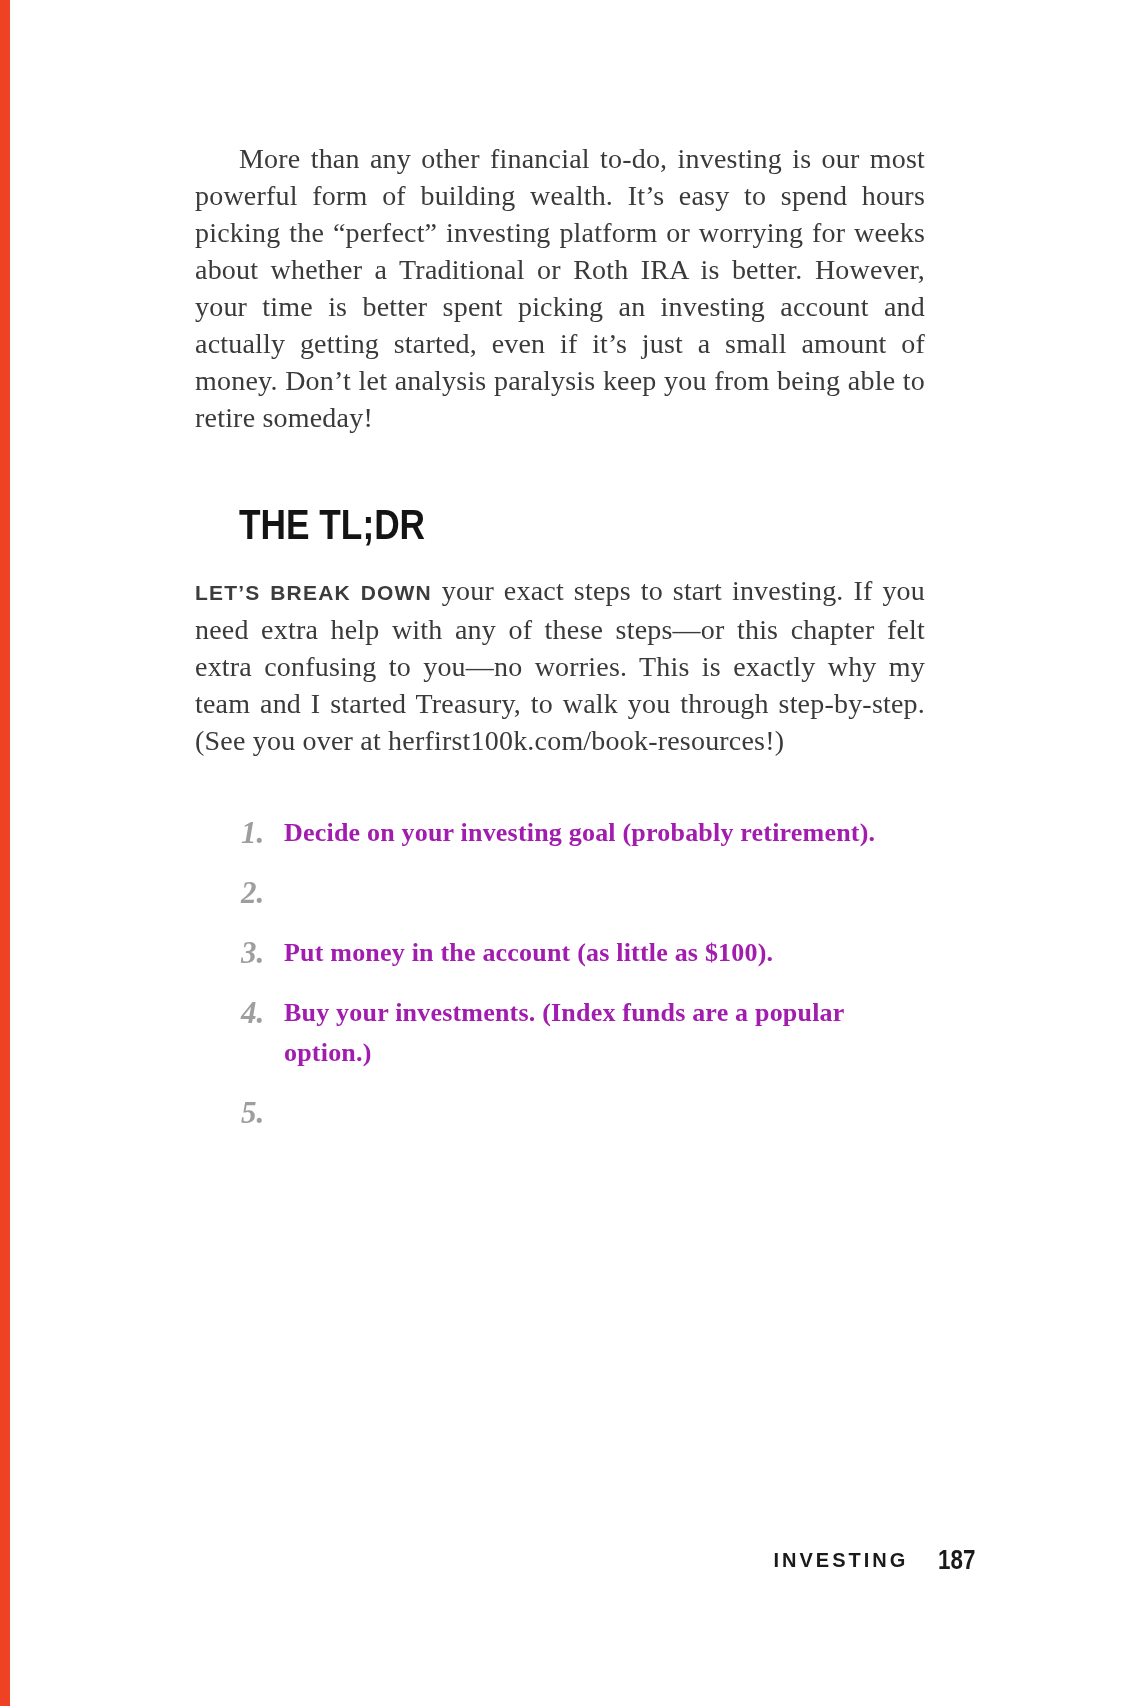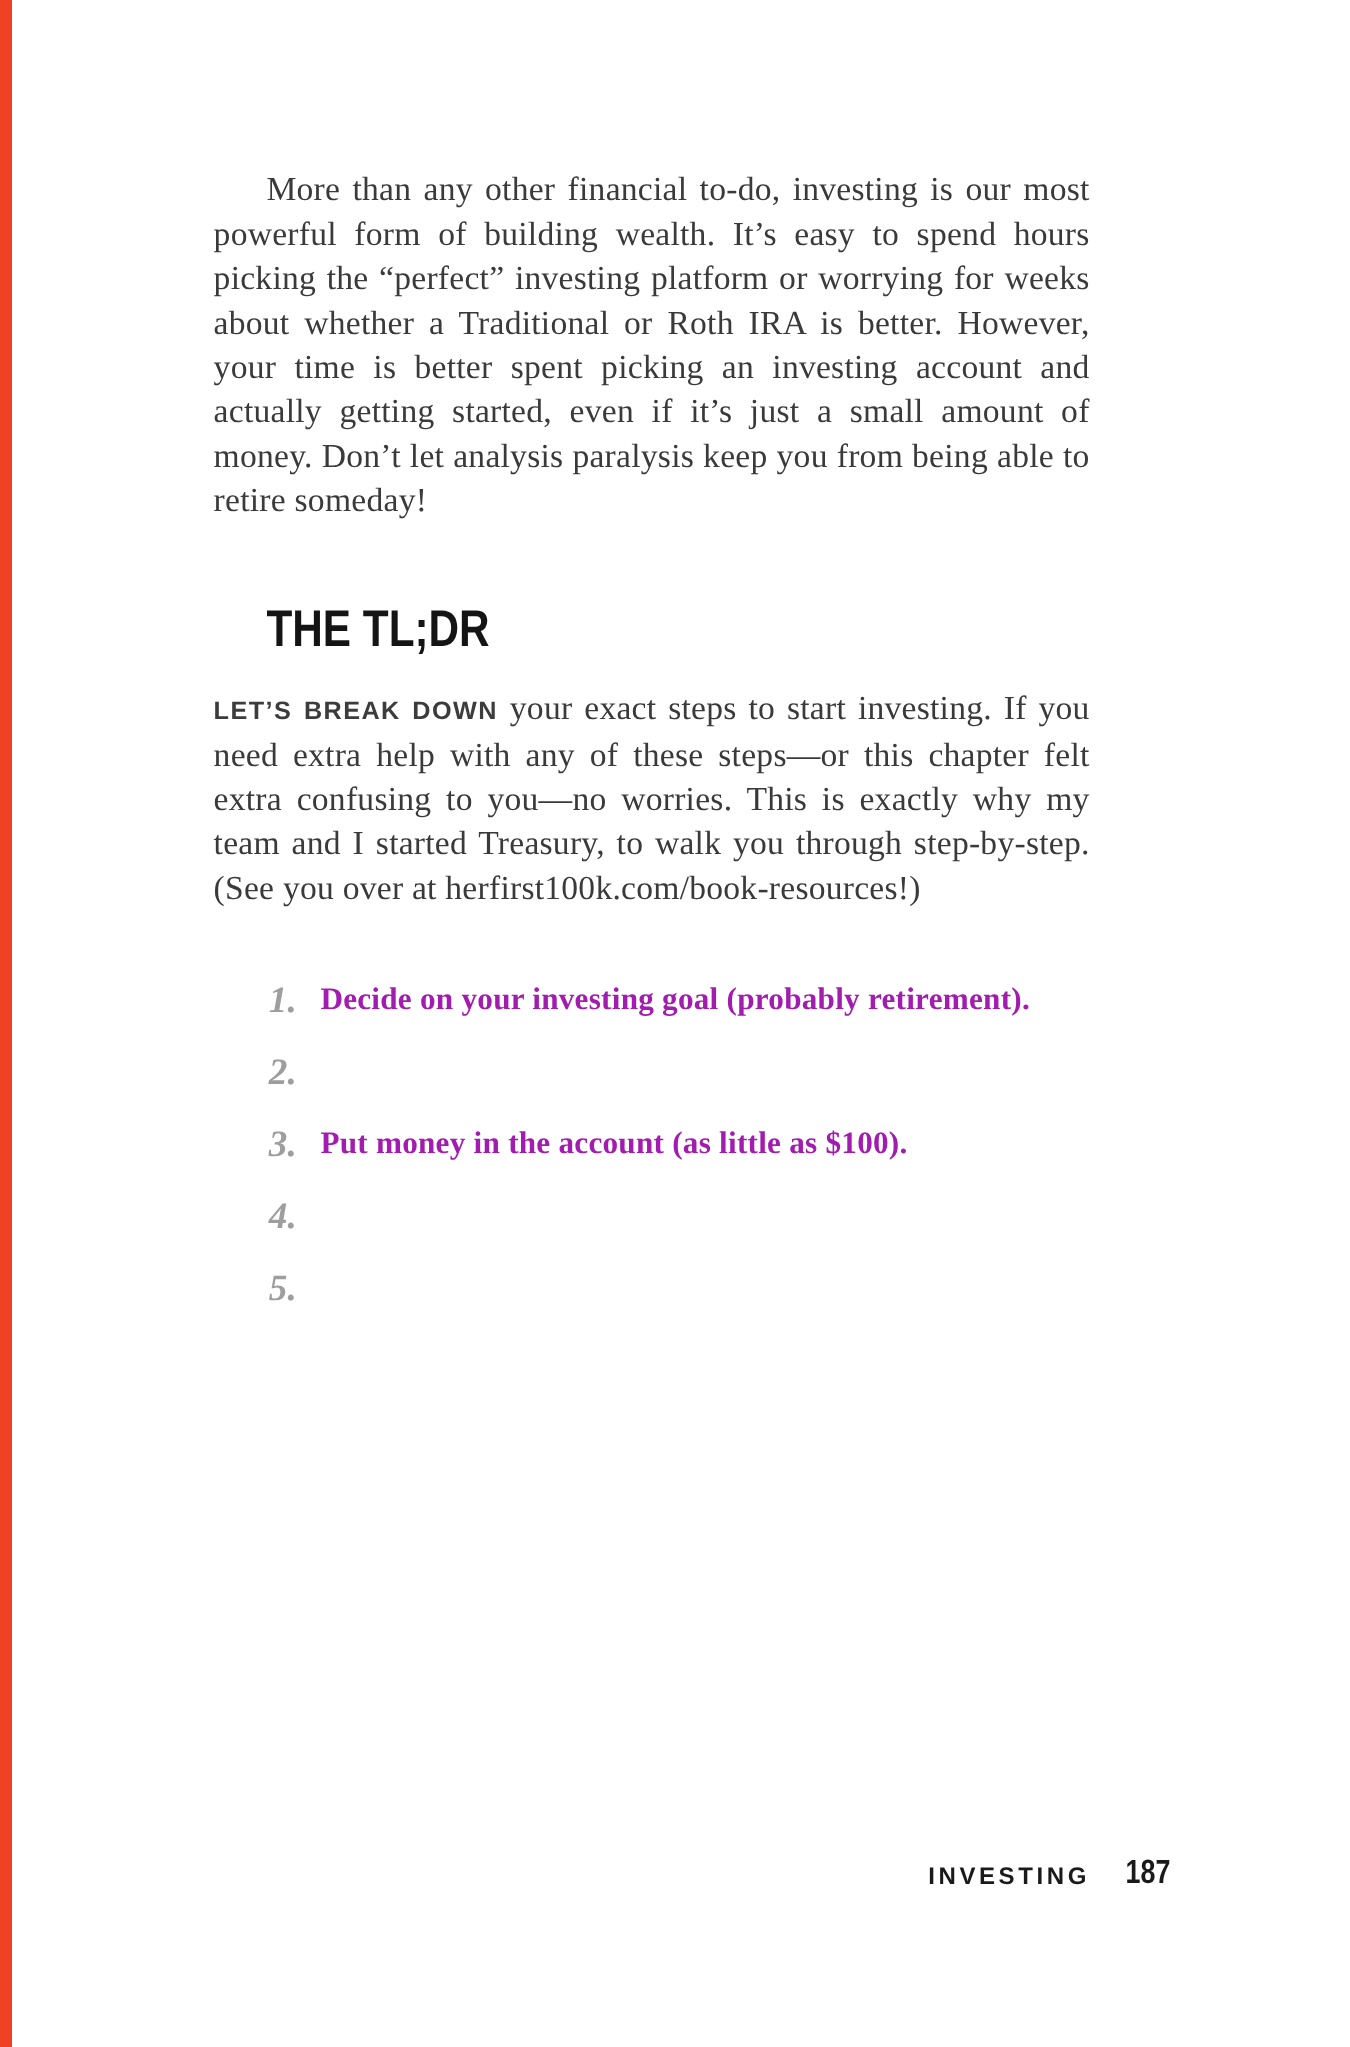--- a/index.html
+++ b/index.html
@@ -5,21 +5,21 @@
   html,body{margin:0;padding:0;background:#ffffff;}
   body{
     width:1125px;height:1706px;position:relative;overflow:hidden;
     font-family:"Liberation Serif", serif;
     -webkit-font-smoothing:antialiased;
   }
   .accent-bar{
     position:absolute;left:0;top:0;width:10px;height:1706px;
   }
   .content{
-    position:absolute;left:178px;top:140px;width:730px;
+    position:absolute;left:195px;top:140px;width:730px;
   }
   .body-para{
     font-size:28px;line-height:37px;color:#3a3a3a;
     text-align:justify;letter-spacing:0.2px;margin:0;
     font-weight:400;
   }
   .intro{ text-indent:44px; }
   .tldr-heading{
     margin:66px 0 26px 44px;
     font-family:"Liberation Sans", sans-serif;
@@ -46,21 +46,21 @@
     font-weight:700;font-size:31px;line-height:40px;color:#9e9e9e;
   }
   .step-text{
     flex:1 1 auto;
     font-family:"Liberation Serif", serif;
     font-weight:700;font-size:26px;line-height:40px;color:#a21caf;
     letter-spacing:0.2px;
   }
   .footer{
     position:absolute;top:1544px;right:140px;
-    display:flex;align-items:flex-end;gap:30px;padding-left:40px;
+    display:flex;align-items:center;gap:30px;padding-left:40px;
   }
   .footer-chapter{
     font-family:"Liberation Sans", sans-serif;
     font-weight:700;font-size:20px;letter-spacing:3px;color:#1a1a1a;
   }
   .footer-page{
     font-family:"Liberation Sans", sans-serif;
     font-weight:700;font-size:28px;color:#1a1a1a;
     transform:scaleX(0.8);transform-origin:left center;
   }
@@ -89,20 +89,21 @@
       <span class="step-num">2.</span>
     </div>
 
     <div class="step">
       <span class="step-num">3.</span>
       <span class="step-text">Put money in the account (as little as $100).</span>
     </div>
 
     <div class="step">
       <span class="step-num">4.</span>
+      <span class="step-text">Buy your investments. (Index funds are a popular option.)</span>
     </div>
 
     <div class="step">
       <span class="step-num">5.</span>
     </div>
 
   </div>
 </div>
 
 <div class="footer">

